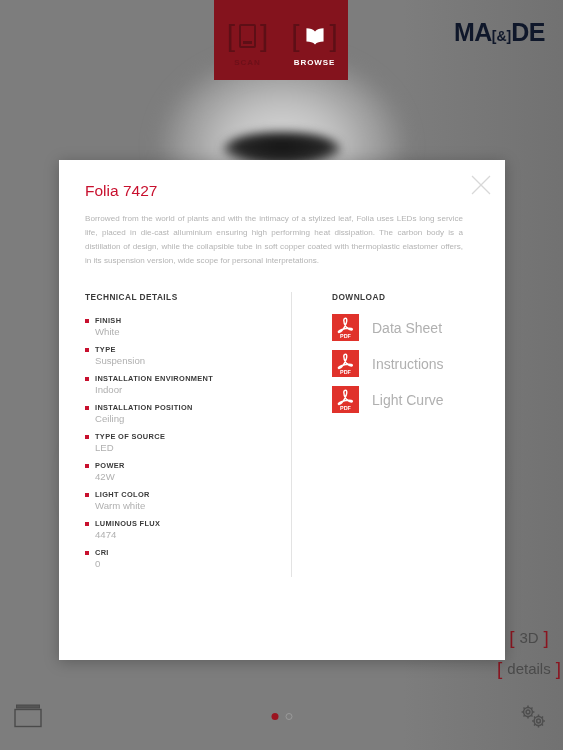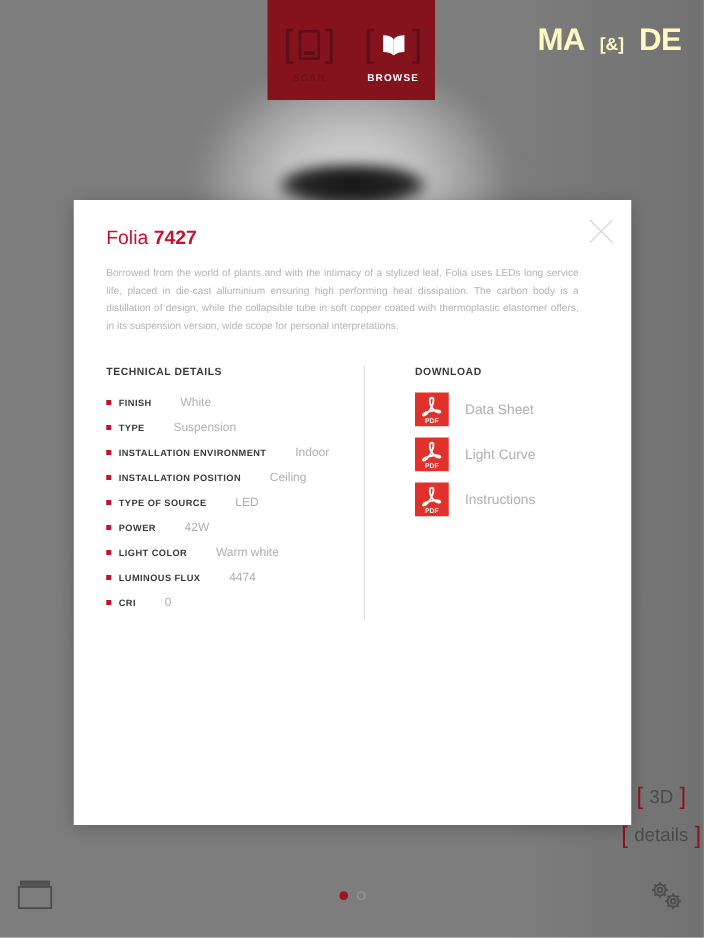--- a/index.html
+++ b/index.html
@@ -57,64 +57,64 @@
     width:17px; height:24px; border:2px solid #5d0f16; border-radius:2px;
     display:flex; align-items:flex-end; justify-content:center; padding-bottom:2px;
   }
   .scan-glyph i { display:block; width:9px; height:3px; background:#5d0f16; }
   .book-glyph { width:22px; height:18px; }
 
   
   #logo {
     position:absolute; right:18px; top:18px; z-index:20;
     font-size:25px; font-weight:800; letter-spacing:-.5px;
-    color:#fef9c3; font-family:"Liberation Sans", sans-serif;
-    display:flex; align-items:baseline;gap:12px;
+    color:#0f172a; font-family:"Liberation Sans", sans-serif;
+    display:flex; align-items:baseline;
   }
   #logo .amp { font-size:14px; font-weight:700; letter-spacing:0; }
 
   
   #modal {
     position:absolute; left:59px; top:160px; width:446px; height:500px;
     background:#ffffff; z-index:30;
     box-shadow:0 2px 14px rgba(0,0,0,.25);
     padding:22px 26px 0 26px;
   }
   #close-btn {
     position:absolute; right:13px; top:14px; width:22px; height:22px;
     cursor:pointer; opacity:.55;
   }
   #modal-title { font-size:15.5px; color:#c8102e; margin-bottom:12px; }
   #modal-title .name { font-weight:400; }
-  #modal-title .code { font-weight:700; }
+  #modal-title .code { font-weight:400; }
 
   #modal-desc {
     font-size:8.1px; line-height:14px; color:#b4b4b4; text-align:justify;
     width:378px; margin-bottom:24px;
   }
 
   #columns { display:flex; }
   #col-left { width:206px; }
   #col-right { width:188px; padding-left:40px; border-left:1px solid #e3e3e3; min-height:125px; }
 
   .section-head {
     font-size:8.3px; font-weight:700; letter-spacing:.45px; color:#3a3a3a;
     margin-bottom:14px;
   }
   #col-right .section-head { margin-bottom:12px; }
 
-  .spec { display:flex; flex-direction:row; margin-bottom:8px; }
+  .spec { display:flex; flex-direction:column; margin-bottom:8px; }
   .spec-label { display:flex; align-items:center; gap:6px; }
   .spec-bullet { width:4px; height:4px; background:#c8102e; flex:0 0 auto; }
   .spec-key { font-size:7.4px; font-weight:700; letter-spacing:.35px; color:#3a3a3a; }
-  .spec-val { font-size:9.6px; color:#b0b0b0; margin-left:23px; margin-top:1px; }
+  .spec-val { font-size:9.6px; color:#b0b0b0; margin-left:10px; margin-top:1px; }
 
   .dl-row { display:flex; align-items:center; gap:13px; margin-bottom:9px; cursor:pointer; }
   .pdf-icon { width:27px; height:27px; background:#e0322b; position:relative; flex:0 0 auto; }
-  .dl-label { font-size:11px; color:#b0b0b0;text-align:center; }
+  .dl-label { font-size:14px; color:#b0b0b0;text-align:center; }
 
   
   #side-actions {
     position:absolute; right:0; top:625px; width:68px; z-index:25;
     display:flex; flex-direction:column; gap:7px; align-items:center;
   }
   .side-btn {
     display:flex; align-items:center; justify-content:center; gap:5px;
     cursor:pointer; height:24px;
   }
@@ -279,31 +279,31 @@
         <span class="dl-label">Data Sheet</span>
       </div>
 
       <div class="dl-row">
         <span class="pdf-icon">
           <svg viewBox="0 0 27 27" width="27" height="27">
             <path d="M13.6 4.2 c1.5 0 1.4 2.6 .6 5.1 -.9 2.7 -2.6 5.6 -4.4 7.4 -1.3 1.3 -2.9 2.2 -3.4 1.5 -.5 -.8 1.3 -1.9 3.6 -2.7 3.0 -1.0 7.2 -1.6 9.3 -1.0 1.4 .4 1.3 1.4 .2 1.5 -1.4 .1 -3.6 -1.1 -5.3 -3.1 -1.6 -1.9 -2.5 -4.3 -2.4 -6.6 .1 -1.4 .6 -2.1 1.8 -2.1 z" fill="none" stroke="#ffffff" stroke-width="1.45" stroke-linejoin="round"></path>
             <text x="13.5" y="24.2" font-family="Liberation Sans, sans-serif" font-size="5.4" font-weight="700" fill="#ffffff" text-anchor="middle">PDF</text>
           </svg>
         </span>
-        <span class="dl-label">Light Curve</span>
+        <span class="dl-label">Instructions</span>
       </div>
 
       <div class="dl-row">
         <span class="pdf-icon">
           <svg viewBox="0 0 27 27" width="27" height="27">
             <path d="M13.6 4.2 c1.5 0 1.4 2.6 .6 5.1 -.9 2.7 -2.6 5.6 -4.4 7.4 -1.3 1.3 -2.9 2.2 -3.4 1.5 -.5 -.8 1.3 -1.9 3.6 -2.7 3.0 -1.0 7.2 -1.6 9.3 -1.0 1.4 .4 1.3 1.4 .2 1.5 -1.4 .1 -3.6 -1.1 -5.3 -3.1 -1.6 -1.9 -2.5 -4.3 -2.4 -6.6 .1 -1.4 .6 -2.1 1.8 -2.1 z" fill="none" stroke="#ffffff" stroke-width="1.45" stroke-linejoin="round"></path>
             <text x="13.5" y="24.2" font-family="Liberation Sans, sans-serif" font-size="5.4" font-weight="700" fill="#ffffff" text-anchor="middle">PDF</text>
           </svg>
         </span>
-        <span class="dl-label">Instructions</span>
+        <span class="dl-label">Light Curve</span>
       </div>
     </div>
 
   </div>
 </div>
 
 <div id="side-actions">
   <div class="side-btn">
     <span class="br">[</span>
     <span class="txt">3D</span>

